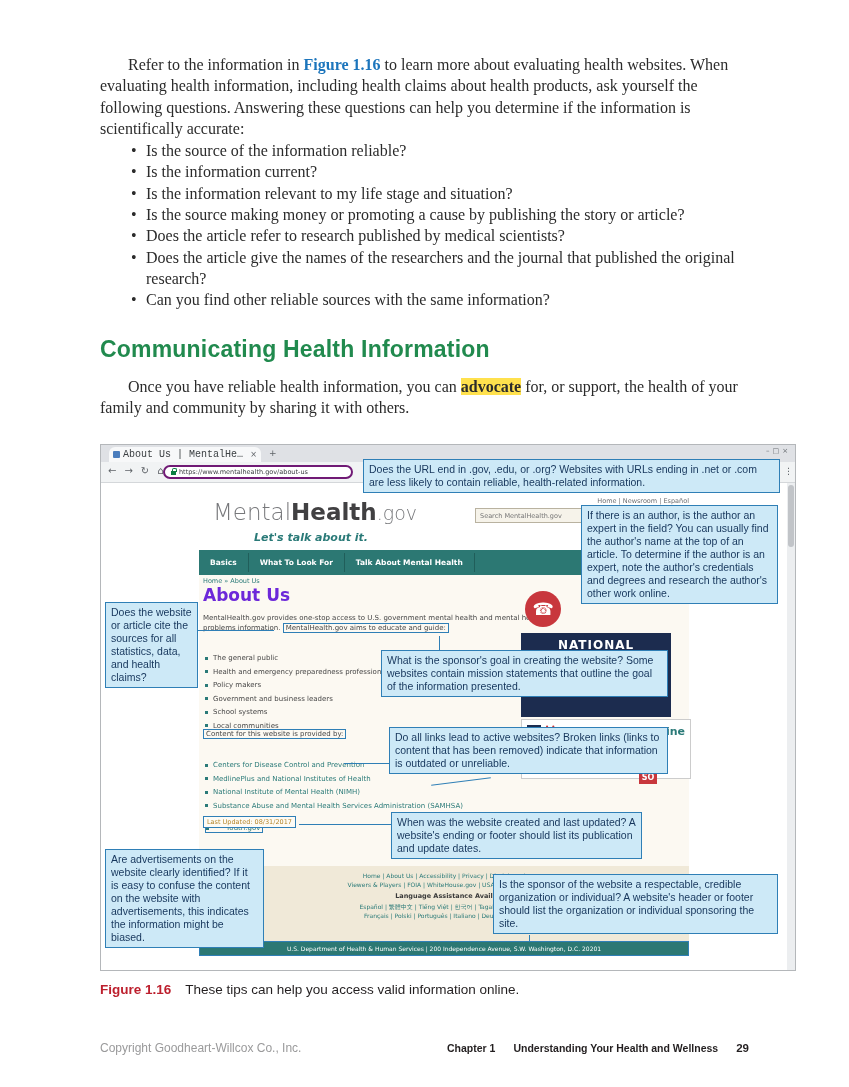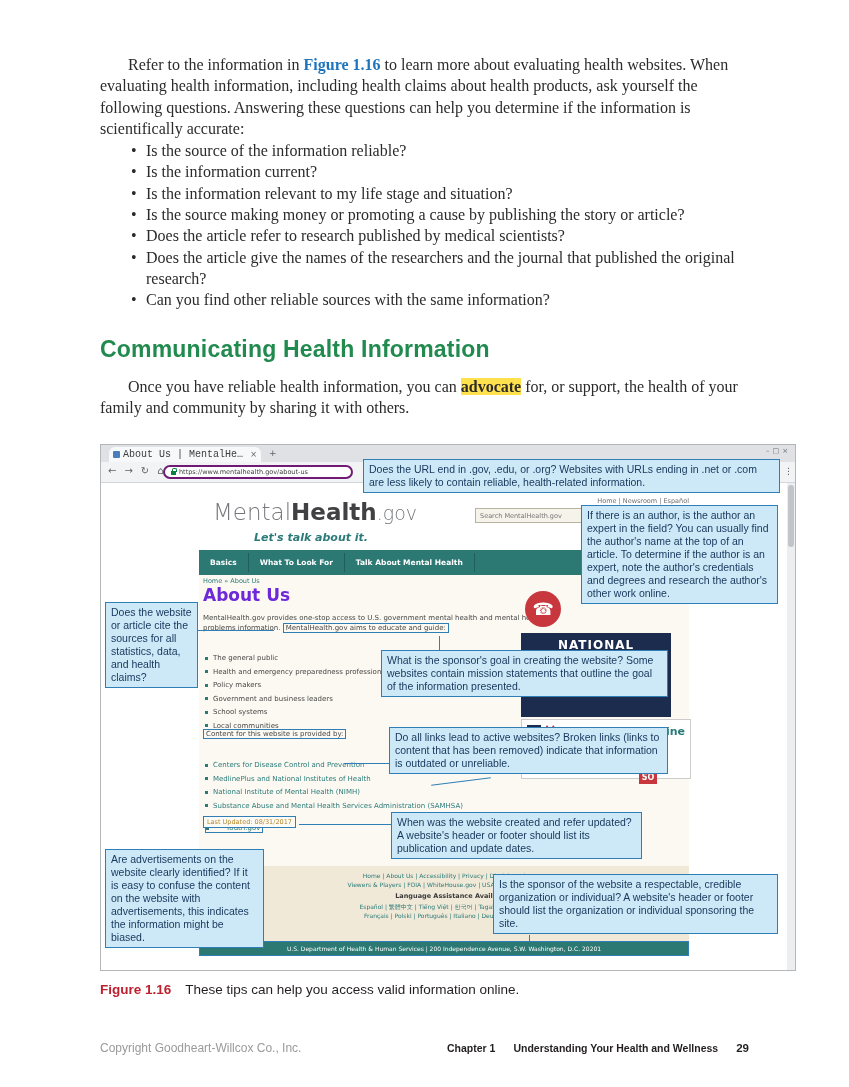--- a/index.html
+++ b/index.html
@@ -250,21 +250,21 @@
       <div class="connector" style="left:243px; top:318px; width:46px; height:1px;"></div>
       <div class="connector" style="left:330px; top:336px; width:60px; height:1px; transform:rotate(-7deg);"></div>
       <div class="connector" style="left:198px; top:379px; width:93px; height:1px;"></div>
       <div class="connector" style="left:428px; top:490px; width:1px; height:7px;"></div>
 
       <div class="co" style="left:262px; top:14px; width:417px;">Does the URL end in .gov, .edu, or .org? Websites with URLs ending in .net or .com are less likely to contain reliable, health-related information.</div>
       <div class="co" style="left:480px; top:60px; width:197px;">If there is an author, is the author an expert in the field? You can usually find the author's name at the top of an article. To determine if the author is an expert, note the author's credentials and degrees and research the author's other work online.</div>
       <div class="co" style="left:4px; top:157px; width:93px;">Does the website or article cite the sources for all statistics, data, and health claims?</div>
       <div class="co" style="left:280px; top:205px; width:287px;">What is the sponsor's goal in creating the website? Some websites contain mission statements that outline the goal of the information presented.</div>
       <div class="co" style="left:288px; top:282px; width:279px;">Do all links lead to active websites? Broken links (links to content that has been removed) indicate that information is outdated or unreliable.</div>
-      <div class="co" style="left:290px; top:367px; width:251px;">When was the website created and refer updated? A website's header or footer should list its publication and update dates.</div>
+      <div class="co" style="left:290px; top:367px; width:251px;">When was the website created and last updated? A website's ending or footer should list its publication and update dates.</div>
       <div class="co" style="left:4px; top:404px; width:159px;">Are advertisements on the website clearly identified? If it is easy to confuse the content on the website with advertisements, this indicates the information might be biased.</div>
       <div class="co" style="left:392px; top:429px; width:285px;">Is the sponsor of the website a respectable, credible organization or individual? A website's header or footer should list the organization or individual sponsoring the site.</div>
     </div>
 
     <div class="caption">
       <span class="cap-label">Figure 1.16</span>
       <span class="cap-text">These tips can help you access valid information online.</span>
     </div>
   </div>
 

